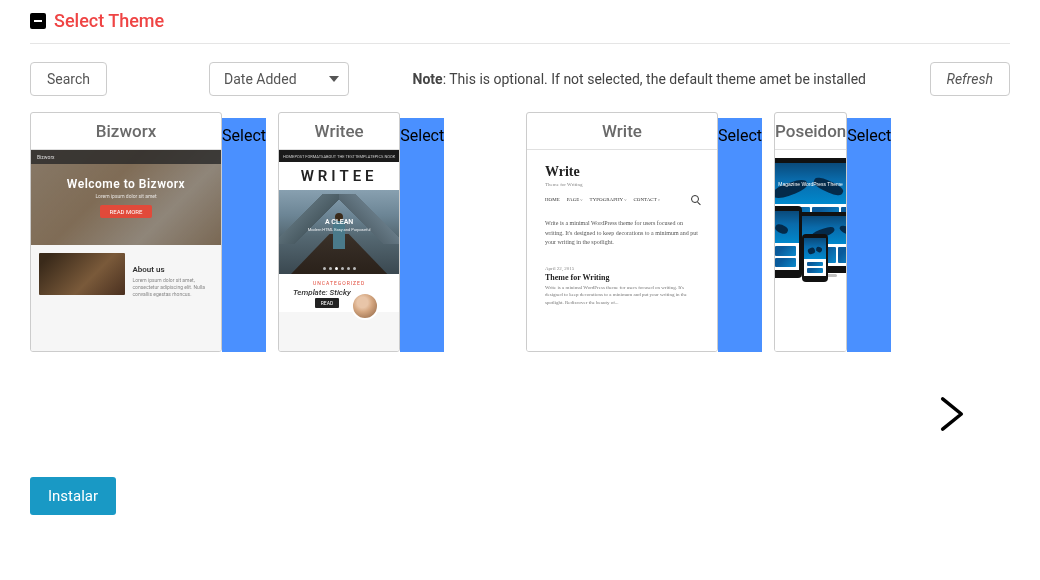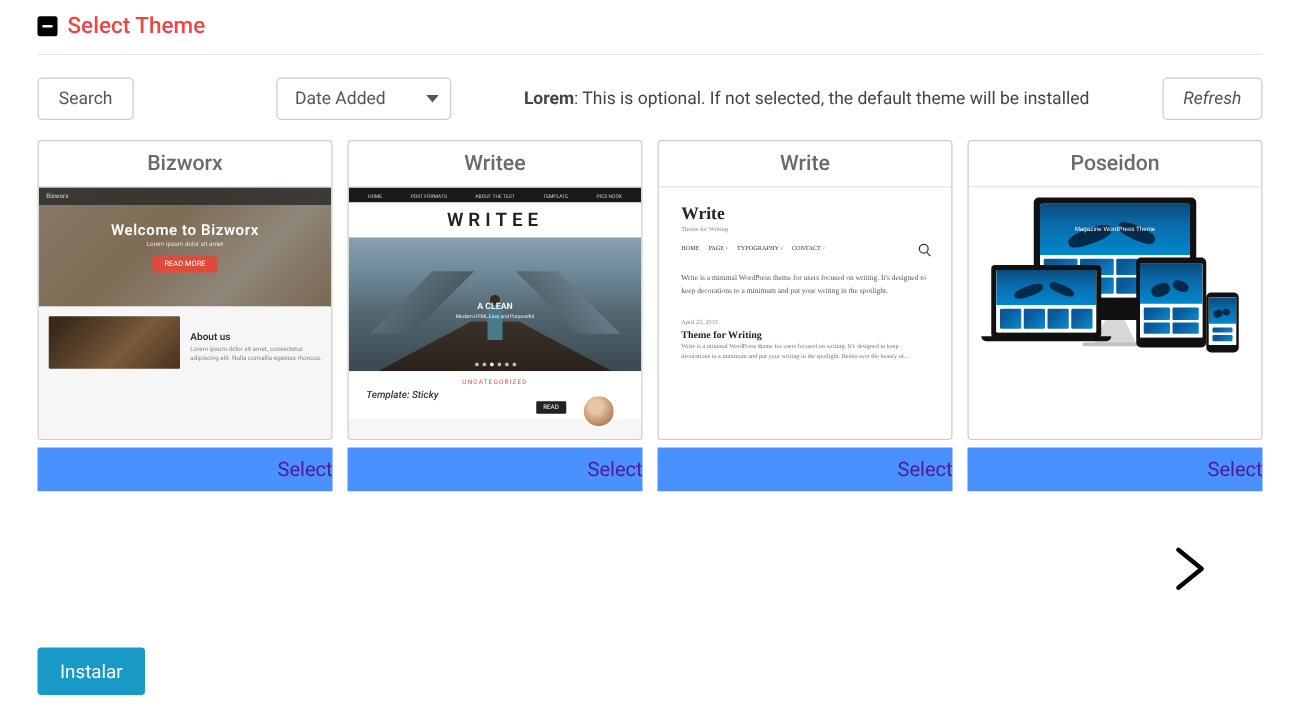--- a/index.html
+++ b/index.html
@@ -40,21 +40,21 @@
     }
     .section-title {
       font-size: 18px;
       color: #ef4444;
       font-weight: 500;
     }
     .toolbar {
       display: flex;
       align-items: center;
       margin-bottom: 16px;
-      gap: 24px;
+      gap: 12px;
     }
     .btn {
       border: 1px solid #ccc;
       background: #fff;
       color: #555;
       font-size: 14px;
       padding: 8px 16px;
       border-radius: 4px;
       cursor: pointer;
       font-family: inherit;
@@ -95,21 +95,21 @@
     .note b { font-weight: 700; }
     .refresh-btn { margin-left: auto; font-style: italic; }
     .themes-row {
       display: flex;
       gap: 12px;
       justify-content: space-between;
     }
     .theme-card {
       flex: 1;
       display: flex;
-      flex-direction: column;
+      flex-direction: row;
       border-radius: 21px;
     }
     .card-box {
       border: 1px solid #ccc;
       border-radius: 3px;
       overflow: hidden;
       display: flex;
       flex-direction: column;
       height: 240px;
     }
@@ -123,21 +123,21 @@
     }
     .card-preview {
       flex: 1;
       position: relative;
       overflow: hidden;
       background: #f6f6f6;
     }
     .select-bar {
       margin-top: 6px;
       background: #4a90ff;
-      color: #4c1d95;
+      color: #000000;
       text-align: right;
       padding: 8px 0;
       font-size: 16px;
       cursor: pointer;
       user-select: none;
     }
 
     
     .bizworx-hero {
       height: 95px;
@@ -210,21 +210,21 @@
       background: #fff;
       display:flex;
       align-items:center;
       justify-content:center;
       font-size: 15px;
       letter-spacing: 4px;
       font-weight: 600;
       color: #222;
     }
     .writee .hero {
-      height: 107px;
+      height: 84px;
       position: relative;
       background: linear-gradient(180deg, #88a0b0 0%, #6c8595 30%, #556872 55%, #3a4850 100%);
       overflow:hidden;
     }
     .writee .mountains {
       position:absolute; bottom:30px; left:0; right:0; height:50px;
       background:
         linear-gradient(135deg, transparent 40%, #5a6d76 40%, #4a5b63 60%, transparent 60%) left / 50% 100% no-repeat,
         linear-gradient(225deg, transparent 40%, #667985 40%, #556670 60%, transparent 60%) right / 50% 100% no-repeat;
     }
@@ -343,21 +343,21 @@
 
   <div class="toolbar">
     <button class="btn">Search</button>
     <div class="select-wrap">
       <select class="select">
         <option>Date Added</option>
       </select>
       <div class="select-caret"></div>
     </div>
     <div class="note">
-      <b>Lorem</b><span>: This is optional. If not selected, the default theme will be installed</span>
+      <b>Note</b><span>: This is optional. If not selected, the default theme amet be installed</span>
     </div>
     <button class="btn refresh-btn">Refresh</button>
   </div>
 
   <div class="themes-row">
 
     <div class="theme-card">
       <div class="card-box">
         <div class="card-title">Bizworx</div>
         <div class="card-preview">

